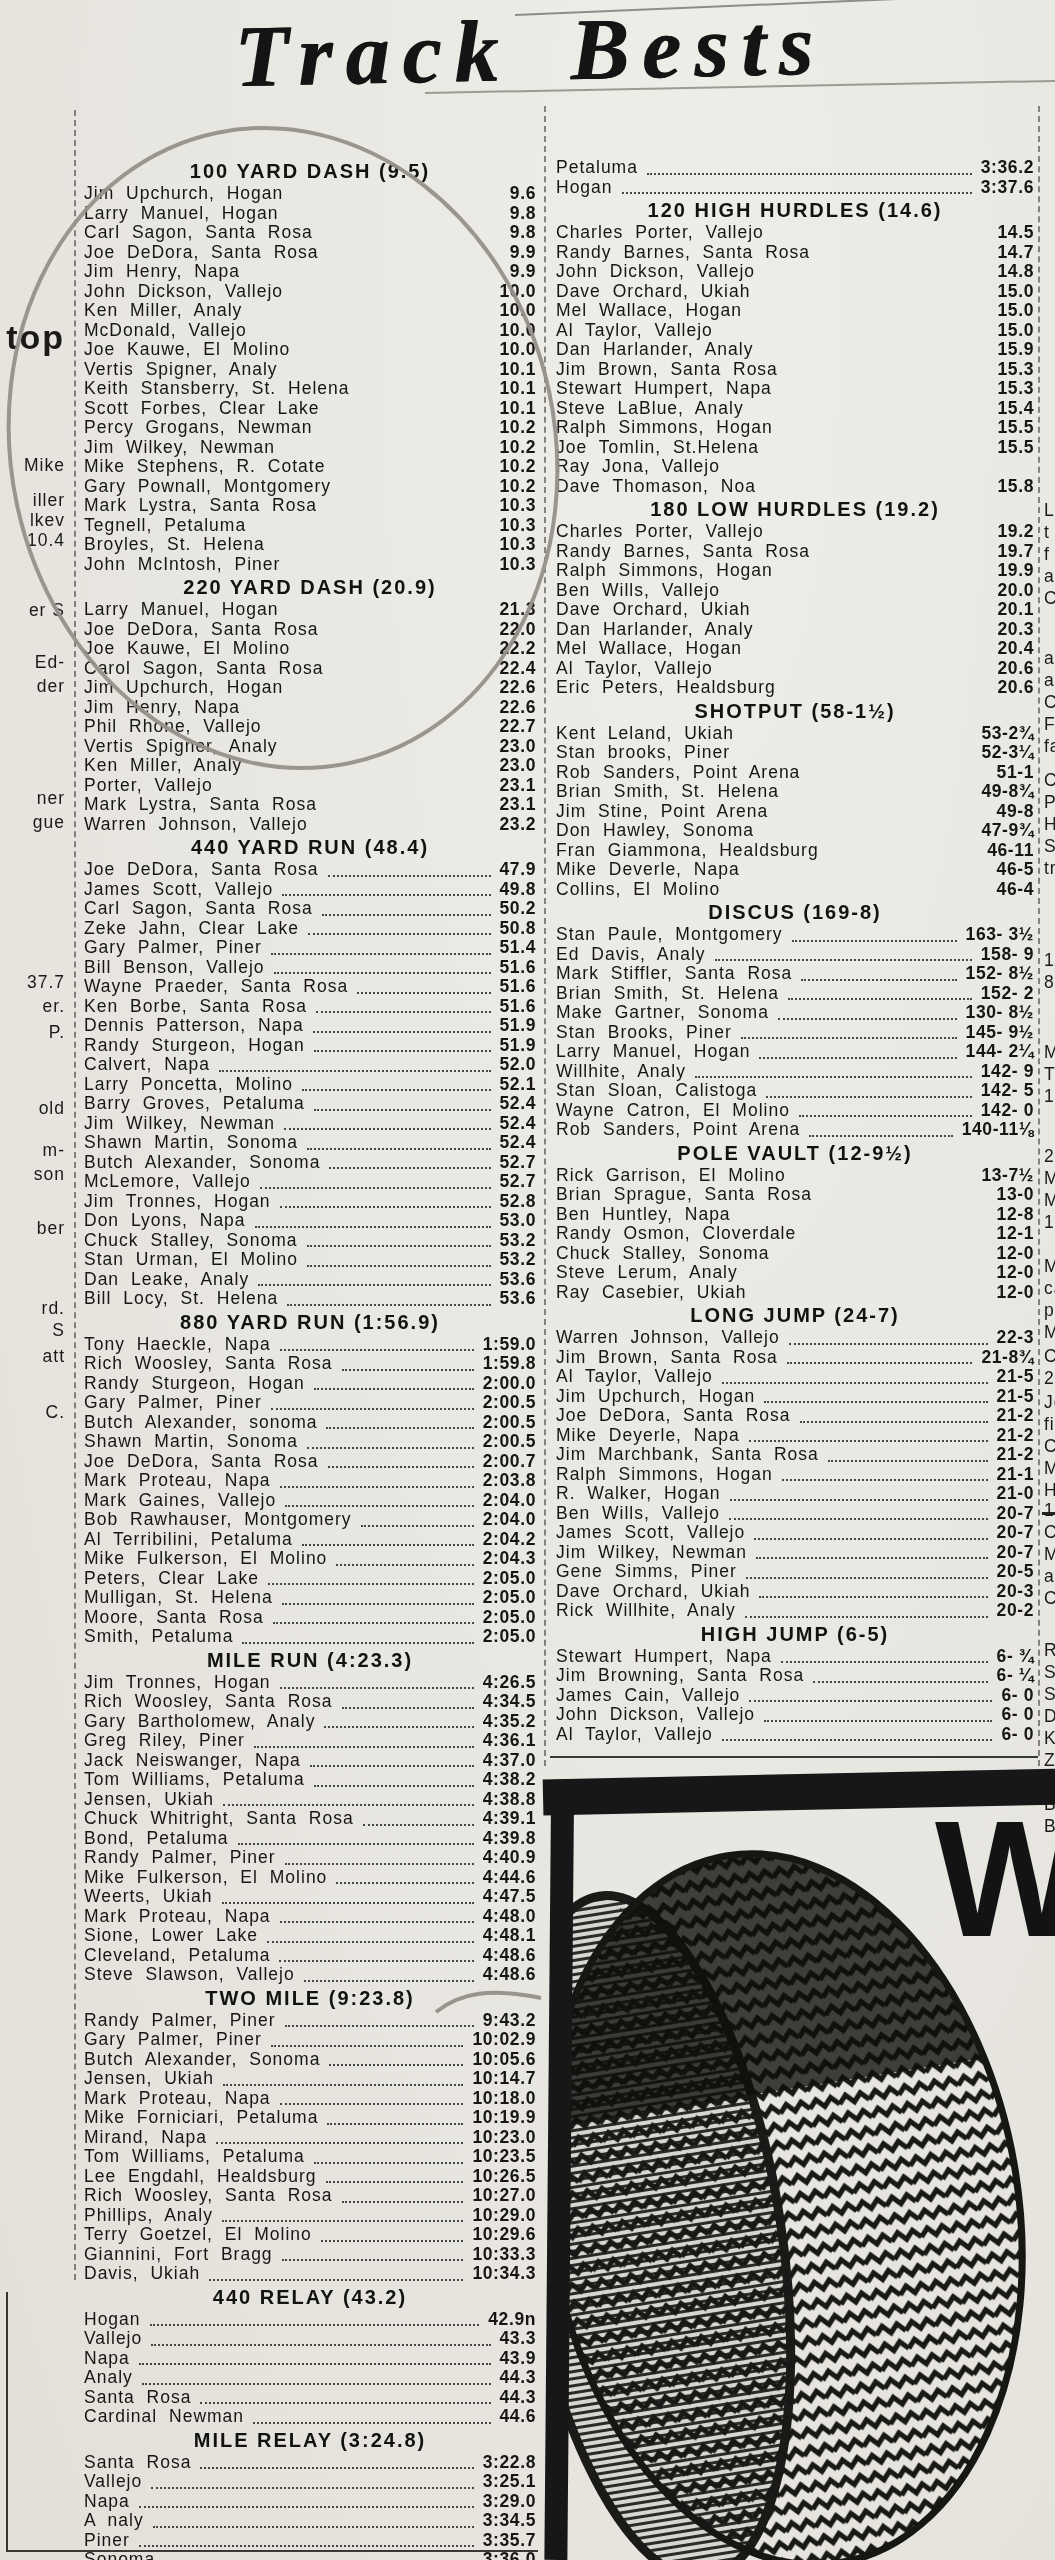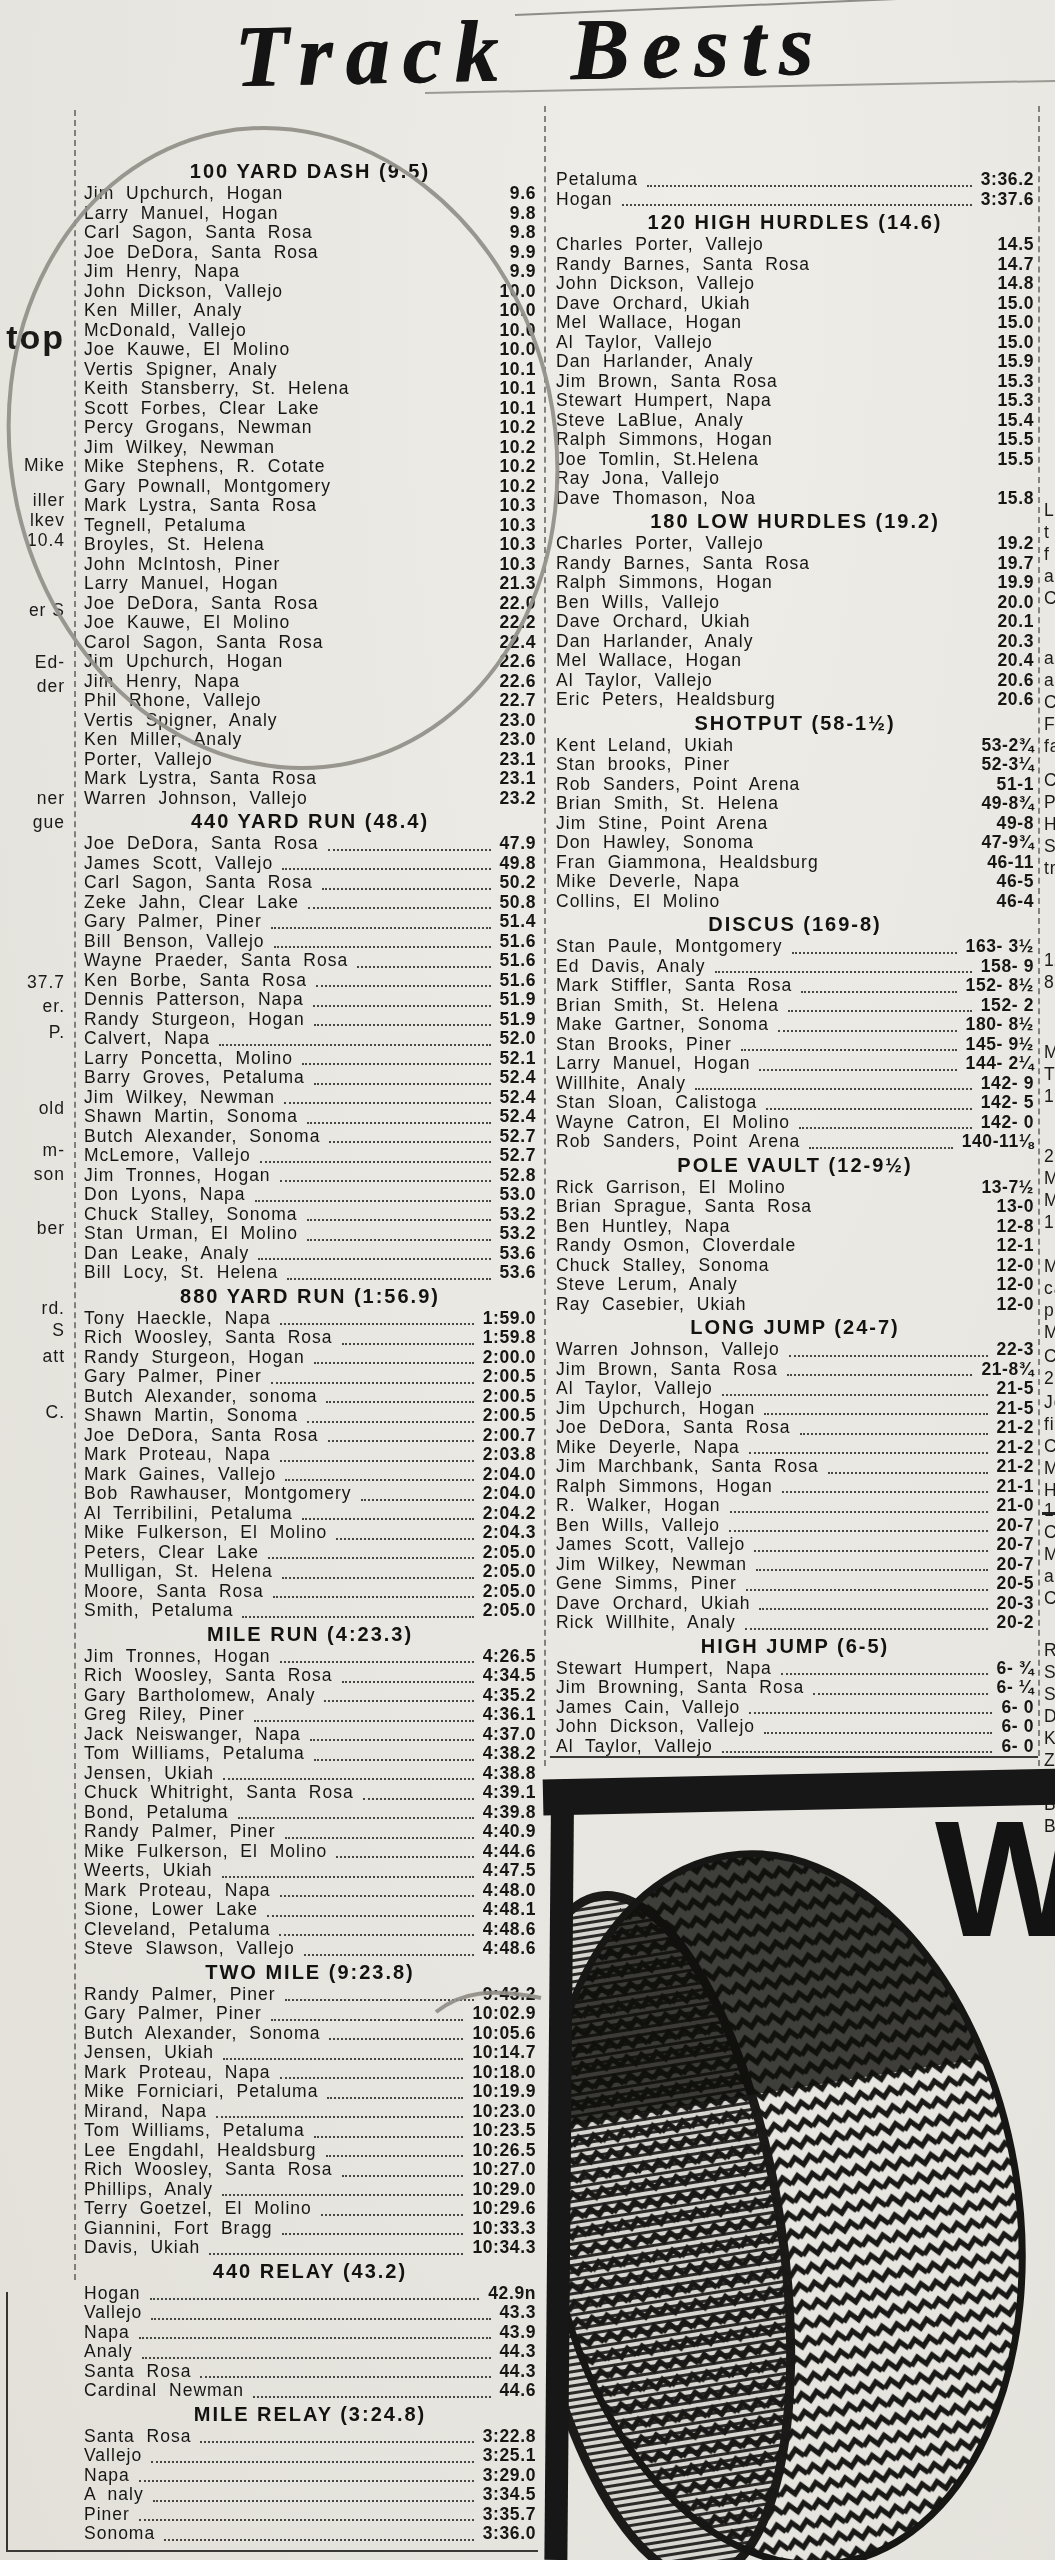--- a/index.html
+++ b/index.html
@@ -18,21 +18,21 @@
   #box-left{position:absolute;left:6px;top:2292px;height:258px;width:0;border-left:2px solid #35342f;}
   #box-bottom{left:6px;top:2550px;width:532px;}
   #mid-bottom{left:550px;top:1756px;width:488px;}
   #right-rule{left:1042px;top:1512px;width:13px;border-top:3px solid #222;}
   #scan-line1{position:absolute;left:515px;top:14px;width:560px;border-top:2px solid #8d8d87;
               transform:rotate(-2.4deg);transform-origin:left center;}
   #scan-line2{position:absolute;left:425px;top:92px;width:640px;border-top:2px solid #9b9b94;
               transform:rotate(-1.1deg);transform-origin:left center;}
   .col{position:absolute;}
   .col-left{left:84px;top:158px;width:452px;}
-  .col-mid{left:556px;top:170px;width:478px;}
+  .col-mid{left:556px;top:158px;width:478px;}
   .sec-header{font-weight:700;font-size:20px;line-height:26px;height:26px;text-align:center;
               letter-spacing:2px;white-space:nowrap;color:#121211;}
   .sec-header:empty{display:none;}
   .row{display:flex;align-items:baseline;line-height:19.5px;height:19.5px;font-size:17.5px;}
   .nm{white-space:nowrap;letter-spacing:1px;word-spacing:6px;}
   .tm{font-weight:700;letter-spacing:.6px;white-space:pre;}
   .leader{flex:1;margin:0 9px 3px;height:13px;align-self:flex-end;border-bottom:2px dotted transparent;}
   .leaders .leader{border-bottom-color:rgba(30,30,28,.8);}
   .strip{position:absolute;top:0;height:2560px;}
   .strip.left{left:0;width:70px;}
@@ -249,20 +249,21 @@
               <span class="tm">10.3</span>
             </div>
           <div class="row">
               <span class="nm">John McIntosh, Piner</span>
               <span class="leader"></span>
               <span class="tm">10.3</span>
             </div>
         </div>
       </section>
       <section class="sec">
+        <div class="sec-header">220 YARD DASH (20.9)</div>
         <div class="rows">
 
         <div class="row">
               <span class="nm">Larry Manuel, Hogan</span>
               <span class="leader"></span>
               <span class="tm">21.3</span>
             </div>
           <div class="row">
               <span class="nm">Joe DeDora, Santa Rosa</span>
               <span class="leader"></span>
@@ -979,21 +980,21 @@
               <span class="tm">152- 8½</span>
             </div>
           <div class="row">
               <span class="nm">Brian Smith, St. Helena</span>
               <span class="leader"></span>
               <span class="tm">152- 2</span>
             </div>
           <div class="row">
               <span class="nm">Make Gartner, Sonoma</span>
               <span class="leader"></span>
-              <span class="tm">180- 8½</span>
+              <span class="tm">130- 8½</span>
             </div>
           <div class="row">
               <span class="nm">Stan Brooks, Piner</span>
               <span class="leader"></span>
               <span class="tm">145- 9½</span>
             </div>
           <div class="row">
               <span class="nm">Larry Manuel, Hogan</span>
               <span class="leader"></span>
               <span class="tm">144- 2¼</span>

